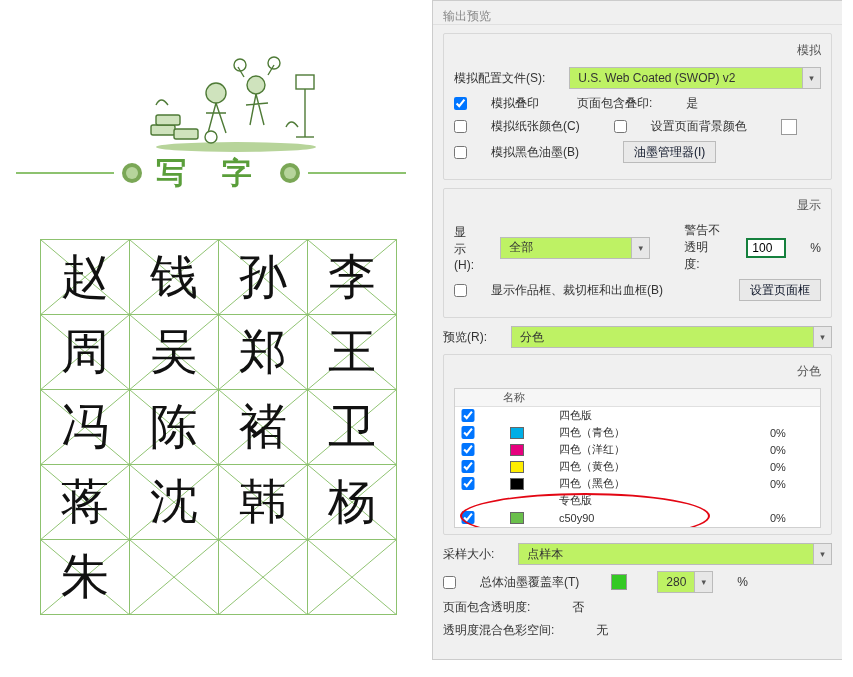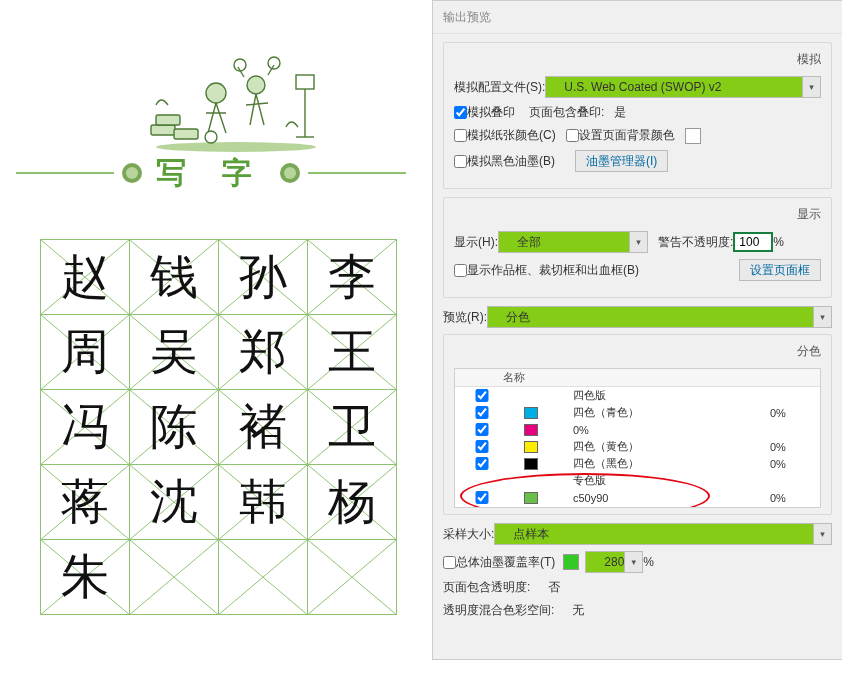--- a/index.html
+++ b/index.html
@@ -106,23 +106,23 @@
     width: 410px;
     height: 660px;
     background: #f0f0f0;
     border: 1px solid #ccc;
     border-right: none;
     display: flex;
     flex-direction: column;
   }
   .titlebar {
     height: 24px;
-    padding: 16px 10px;
-    display: flex;
-    align-items: center;
+    padding: 7px 10px;
+    display: flex;
+    align-items: flex-start;
     color: #888;
     font-size: 12px;
     border-bottom: 1px solid #e0e0e0;
   }
   .dialog-body {
     padding: 8px 10px 10px 10px;
     flex: 1;
     overflow: hidden;
   }
   .section {
@@ -136,32 +136,32 @@
   .section-title {
     font-size: 12px;
     color: #555;
     margin-bottom: 8px;
     text-align: right;
   }
   .row {
     display: flex;
     align-items: center;
     margin-bottom: 6px;
-    gap: 0;
+    gap: 24px;
     font-size: 12px;
   }
   .label { color: #333; }
   .select-like {
     flex: 1;
     height: 22px;
-    background: #84cc16;
+    background: #bef264;
     border: 1px solid #bbb;
     display: flex;
     align-items: center;
-    padding: 0 18px;
+    padding: 0 8px;
     position: relative;
     font-size: 12px;
     color: #333;
   }
   .select-like .caret {
     position: absolute;
     right: 0;
     top: 0;
     width: 18px;
     height: 100%;
@@ -175,21 +175,21 @@
   }
   input[type=checkbox] {
     width: 13px; height: 13px;
     margin: 0;
   }
   .btn {
     background: #e9e9e9;
     border: 1px solid #bbb;
     padding: 2px 10px;
     font-size: 12px;
-    color: #0369a1;
+    color: #0f172a;
     height: 22px;
     display: flex;
     align-items: center;
   }
   .swatch {
     width: 16px; height: 16px;
     border: 1px solid #999;
     background: #fff;
   }
   .num-input {
@@ -216,21 +216,21 @@
     color: #555;
     border-bottom: 1px solid #e0e0e0;
     background: #f6f6f6;
   }
   .sep-head .col-name { margin-left: 48px; }
   .sep-row {
     display: flex;
     align-items: center;
     height: 17px;
     font-size: 11px;
-    padding-left: 20px;
+    padding-left: 6px;
     gap: 29px;
   }
   .sep-row .chk { width: 14px; }
   .sep-row .sw {
     width: 14px; height: 12px;
     border: 1px solid #666;
     margin: 0 6px;
   }
   .sep-row .nm { flex: 1; }
   .sep-row .pct { width: 50px; text-align: left; }
@@ -516,20 +516,21 @@
             </div>
             <div class="sep-row">
               <input type="checkbox" class="chk" checked="" style="">
               <span class="sw" style="background:#00aee6;"></span>
               <span class="nm">四色（青色）</span>
               <span class="pct">0%</span>
             </div>
             <div class="sep-row">
               <input type="checkbox" class="chk" checked="" style="">
               <span class="sw" style="background:#e6007e;"></span>
+              <span class="nm">四色（洋红）</span>
               <span class="pct">0%</span>
             </div>
             <div class="sep-row">
               <input type="checkbox" class="chk" checked="" style="">
               <span class="sw" style="background:#ffed00;"></span>
               <span class="nm">四色（黄色）</span>
               <span class="pct">0%</span>
             </div>
             <div class="sep-row">
               <input type="checkbox" class="chk" checked="" style="">

